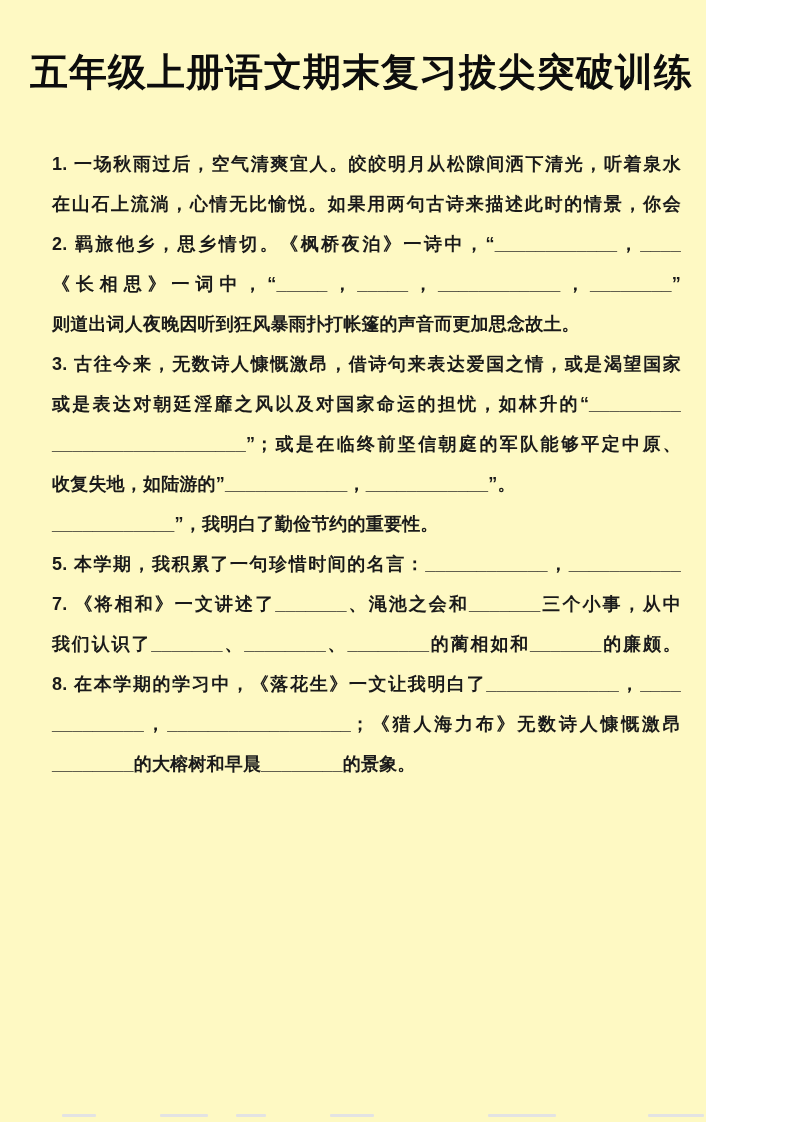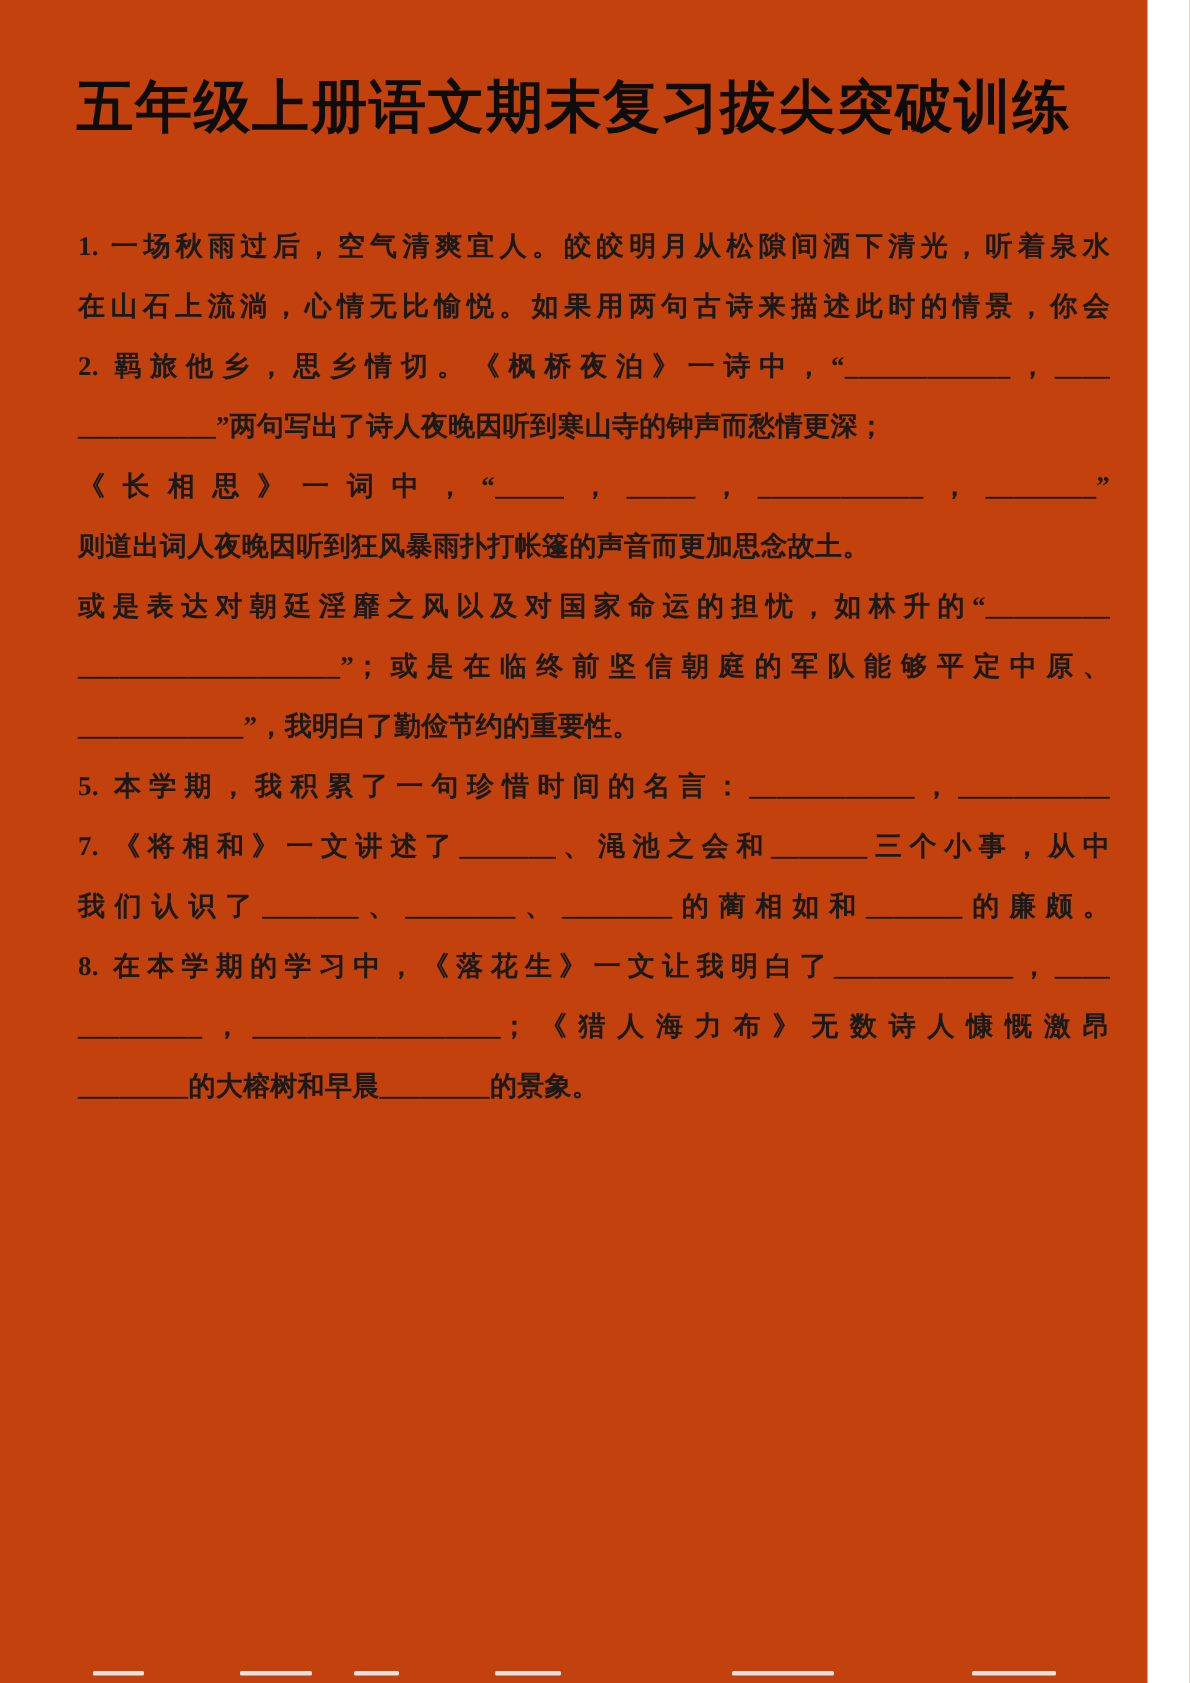--- a/index.html
+++ b/index.html
@@ -1,22 +1,22 @@
 <!DOCTYPE html>
 <html><head>
 <meta charset="utf-8">
 <style>
   html, body { margin: 0; padding: 0; background: #ffffff; }
   .page {
     position: relative;
-    width: 765px;
+    width: 706px;
     height: 1122px;
-    background: #c2410c;
+    background: #fef9c3;
     overflow: hidden;
-    font-family: Liberation Serif, serif;
+    font-family: Liberation Sans, sans-serif;
     color: #151515;
   }
   .title {
     margin: 0;
     padding: 46px 30px 0 30px;
     font-size: 38px;
     line-height: 52px;
     font-weight: 700;
     text-align: center;
     letter-spacing: 1px;
@@ -62,28 +62,29 @@
 
   <div class="content">
 
     <div class="q">
       <div class="line full">1. 一场秋雨过后，空气清爽宜人。皎皎明月从松隙间洒下清光，听着泉水</div>
       <div class="line full">在山石上流淌，心情无比愉悦。如果用两句古诗来描述此时的情景，你会</div>
     </div>
 
     <div class="q">
       <div class="line full">2. 羁旅他乡，思乡情切。《枫桥夜泊》一诗中，“____________，____</div>
-      <div class="line">__________”两句写出了诗人夜晚因听到寒山寺的钟声而愁情更深；</div>
       <div class="line full">《长相思》一词中，“_____，_____，____________，________”</div>
       <div class="line">则道出词人夜晚因听到狂风暴雨扑打帐篷的声音而更加思念故土。</div>
     </div>
 
     <div class="q">
+      <div class="line full">3. 古往今来，无数诗人慷慨激昂，借诗句来表达爱国之情，或是渴望国家</div>
       <div class="line full">或是表达对朝廷淫靡之风以及对国家命运的担忧，如林升的“_________</div>
       <div class="line full">___________________”；或是在临终前坚信朝庭的军队能够平定中原、</div>
+      <div class="line">收复失地，如陆游的”____________，____________”。</div>
     </div>
 
     <div class="q">
       <div class="line">____________”，我明白了勤俭节约的重要性。</div>
     </div>
 
     <div class="q">
       <div class="line full">5. 本学期，我积累了一句珍惜时间的名言：____________，___________</div>
     </div>
 

